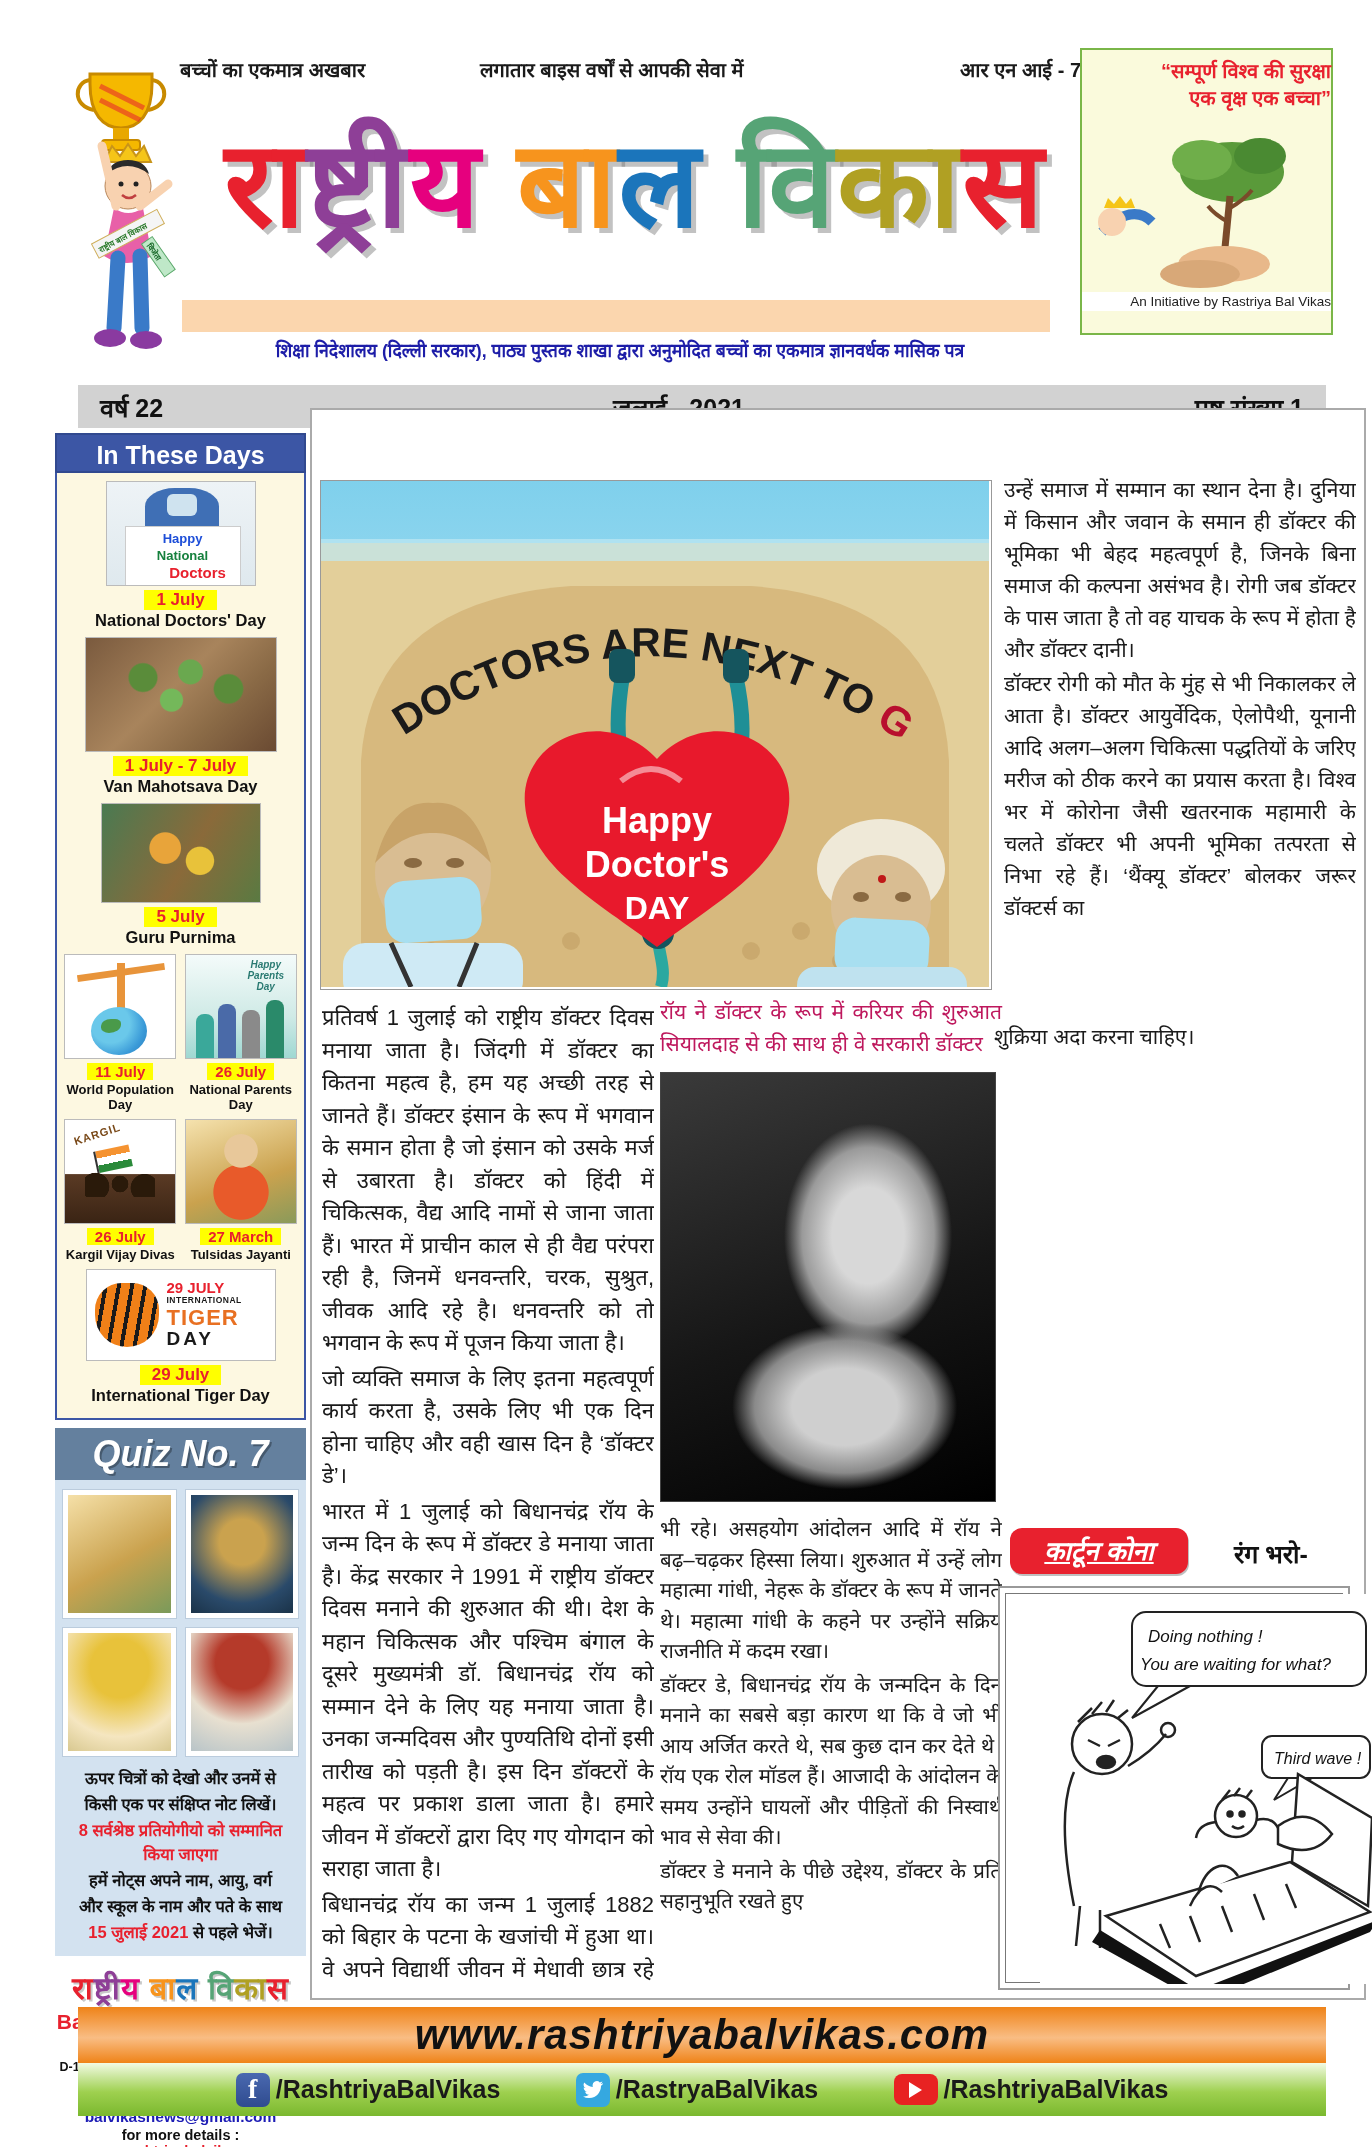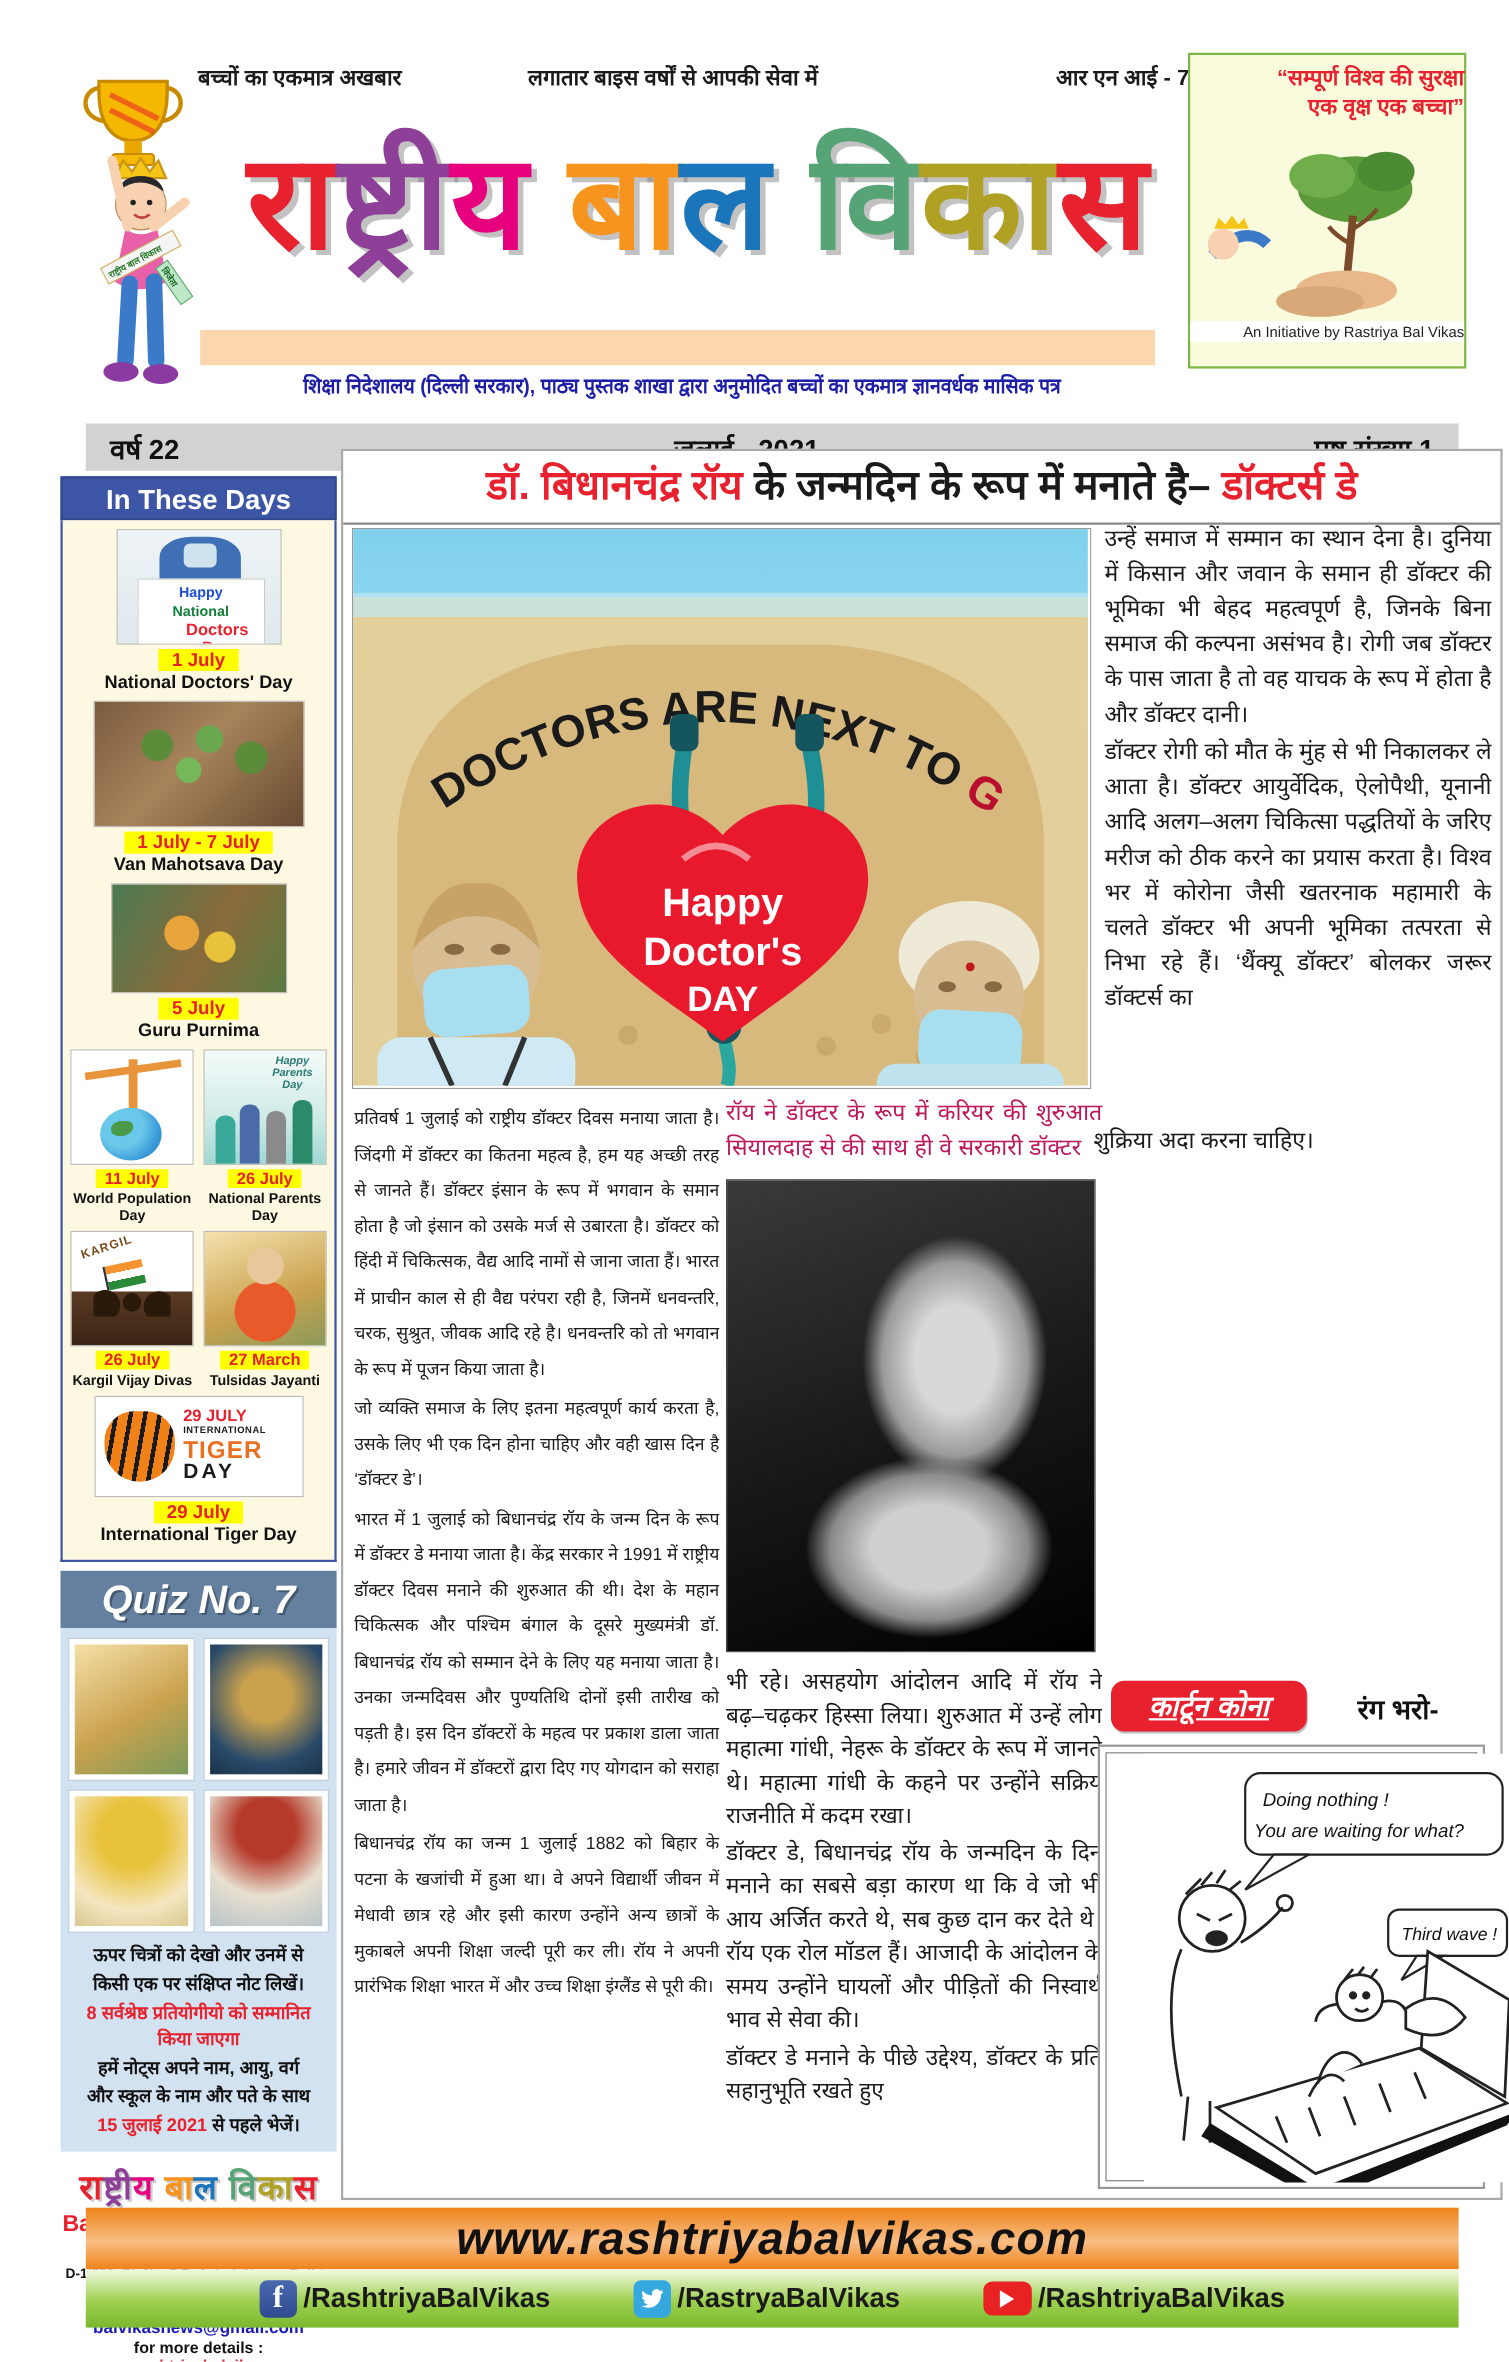--- a/index.html
+++ b/index.html
@@ -111,21 +111,21 @@
   
   .article{position:absolute;left:310px;top:408px;width:1056px;height:1592px;border:2px solid #aaa;box-sizing:border-box;background:#fff;}
   .headline{position:absolute;left:0;top:4px;width:100%;text-align:center;font-weight:bold;font-size:37px;white-space:nowrap;
             border-bottom:2px solid #888;padding-bottom:10px;}
   .headline .hred{color:#e8212e;} .headline .hblack{color:#1a1a1a;}
   .sand{position:absolute;left:8px;top:70px;width:670px;height:508px;border:1px solid #999;}
   .colright{position:absolute;left:692px;top:64px;width:352px;height:548px;font-size:21px;line-height:32px;
             text-align:justify;color:#1a1a1a;overflow:hidden;}
   .colright p{margin:0 0 2px;}
   .tailline{position:absolute;left:682px;top:612px;width:300px;font-size:21px;color:#1a1a1a;}
-  .colleft{position:absolute;left:10px;top:592px;width:332px;height:985px;font-size:16px;line-height:32.5px;
+  .colleft{position:absolute;left:10px;top:592px;width:332px;height:985px;font-size:22px;line-height:32.5px;
            text-align:justify;color:#1a1a1a;overflow:hidden;}
   .colleft p{margin:0 0 3px;}
   .colmid-intro{position:absolute;left:348px;top:586px;width:342px;font-size:21px;line-height:32px;text-align:justify;color:#be185d;}
   .royphoto{position:absolute;left:348px;top:662px;width:334px;height:428px;border:1px solid #444;
      background:radial-gradient(ellipse 120px 160px at 62% 38%,#d8d8d8 0 30%,#9a9a9a 55%,transparent 70%),
                 radial-gradient(ellipse 150px 110px at 55% 78%,#cfcfcf 0 35%,#8a8a8a 60%,transparent 75%),
                 linear-gradient(160deg,#3a3a3a,#161616 55%,#000);}
   .colmid{position:absolute;left:348px;top:1104px;width:342px;height:462px;font-size:20.5px;line-height:30.5px;
           text-align:justify;color:#1a1a1a;overflow:hidden;}
   .colmid p{margin:0 0 3px;}
@@ -337,23 +337,20 @@
     <div class="pub">
       <div class="pub-logo"><span style="color: rgb(232, 33, 46);">रा</span><span style="color: rgb(142, 63, 151);">ष्ट्री</span><span style="color: rgb(230, 0, 126);">य </span><span style="color: rgb(247, 148, 29);">बा</span><span style="color: rgb(27, 117, 187);">ल </span><span style="color: rgb(86, 164, 118);">वि</span><span style="color: rgb(176, 160, 35);">का</span><span style="color: rgb(232, 33, 46);">स</span></div>
       <div class="pub-co">Bal vikas Prakashan Pvt. Ltd.</div>
       <div class="pub-addr">D-1/830, St. No. 7 D, Ashok Nagar, Delhi - 110093</div>
       <div class="pub-mail"><span>E-mail us : </span><span class="mail">balvikasnews@gmail.com</span></div>
       <div class="pub-web"><span>for more details : </span><span class="weblink">www.rashtriyabalvikas.com</span></div>
     </div>
   </aside>
 
   <section class="article">
-    <div class="headline">
-      <span class="hred">डॉ. बिधानचंद्र रॉय</span><span class="hblack"> के जन्मदिन के रूप में मनाते है– </span><span class="hred">डॉक्टर्स डे</span>
-    </div>
 
     <div class="sand">
       <svg width="668" height="506" viewBox="0 0 668 506">
         <defs>
           <linearGradient id="sky" x1="0" y1="0" x2="0" y2="1">
             <stop offset="0" stop-color="#7fd0ec"></stop>
               <stop offset="1" stop-color="#d8f2fb"></stop>
           </linearGradient>
         </defs>
         <rect width="668" height="506" fill="url(#sky)"></rect>

